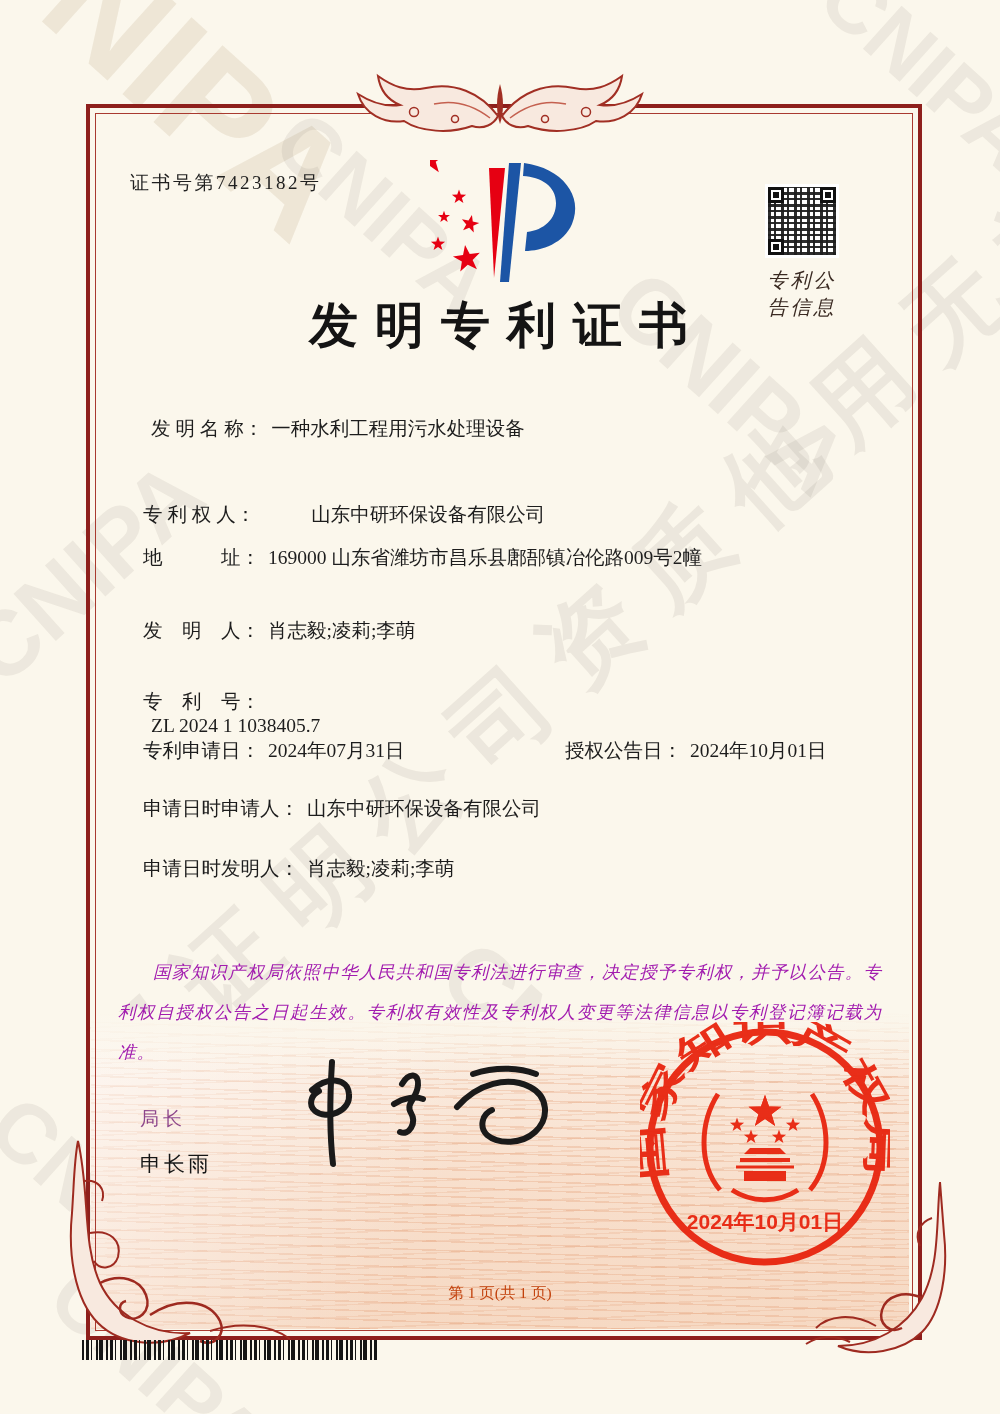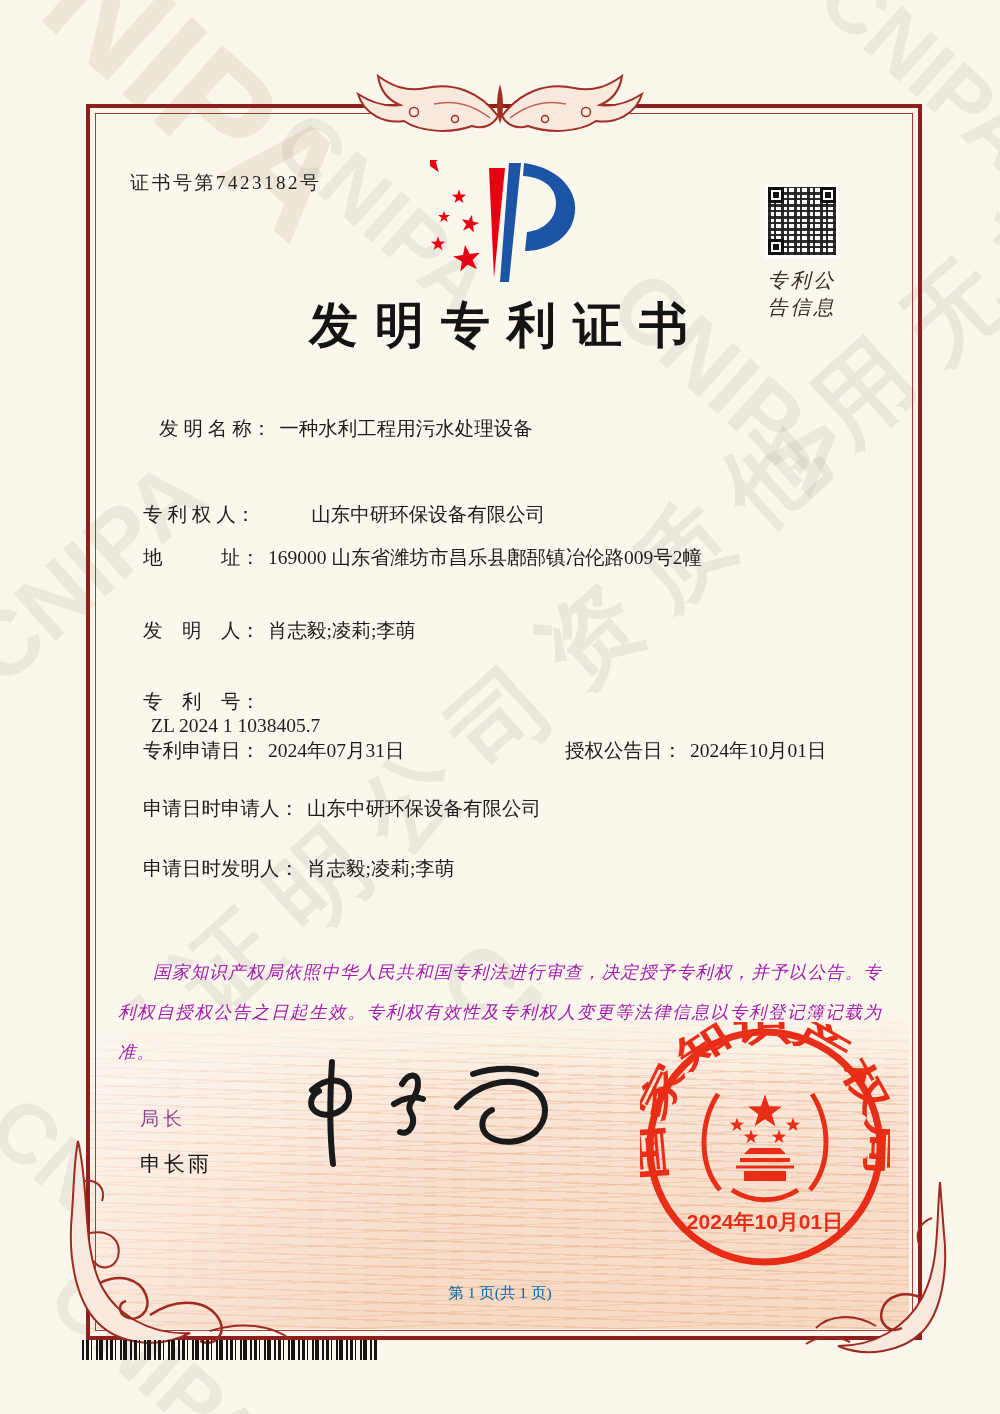--- a/index.html
+++ b/index.html
@@ -55,21 +55,21 @@
       repeating-linear-gradient(-2.5deg,rgba(226,152,110,0.20) 0 1.5px,rgba(255,255,255,0) 1.5px 12px),
       linear-gradient(180deg,#fbeee3 0%,#f8dfcc 55%,#f6d9c3 100%);}
   .official-title{position:absolute;left:140px;top:1106px;font-size:19px;color:#701a75;letter-spacing:4px;opacity:.8;}
   .official-name{position:absolute;left:140px;top:1150px;font-size:21px;color:#161616;letter-spacing:3px;}
   .signature{position:absolute;left:282px;top:1052px;}
 
   
   .seal{position:absolute;left:640px;top:1022px;opacity:.94;}
 
   
-  .footer{position:absolute;left:0;right:0;top:1283px;text-align:center;font-size:15.5px;color:#0369a1;}
+  .footer{position:absolute;left:0;right:0;top:1283px;text-align:center;font-size:15.5px;color:#c2410c;}
   .barcode{position:absolute;left:82px;top:1340px;width:297px;height:20px;
     background:repeating-linear-gradient(90deg,
       #151515 0 2px,transparent 2px 4px,#151515 4px 7px,transparent 7px 9px,
       #151515 9px 10px,transparent 10px 14px,#151515 14px 16px,transparent 16px 17px,
       #151515 17px 21px,transparent 21px 24px);}
 </style>
 </head>
 <body>
 
 <div class="page">
@@ -137,21 +137,21 @@
       <div class="qr-pattern"></div>
       <div class="finder tl"></div>
       <div class="finder tr"></div>
       <div class="finder bl"></div>
     </div>
     <div class="qr-label">专利公告信息</div>
   </div>
 
   <div class="title">发明专利证书</div>
 
-  <div class="row" style="left:159px;top:415px;text-align:center;">
+  <div class="row" style="left:151px;top:415px;text-align:center;">
     <span class="lab">发 明 名 称：</span>
     <span class="val">一种水利工程用污水处理设备</span>
   </div>
   <div class="row" style="left:143px;top:501px;gap:48px;">
     <span class="lab">专 利 权 人：</span>
     <span class="val">山东中研环保设备有限公司</span>
   </div>
   <div class="row" style="left:143px;top:544px;">
     <span class="lab">地　　　址：</span>
     <span class="val">169000 山东省潍坊市昌乐县鄌郚镇冶伦路009号2幢</span>

